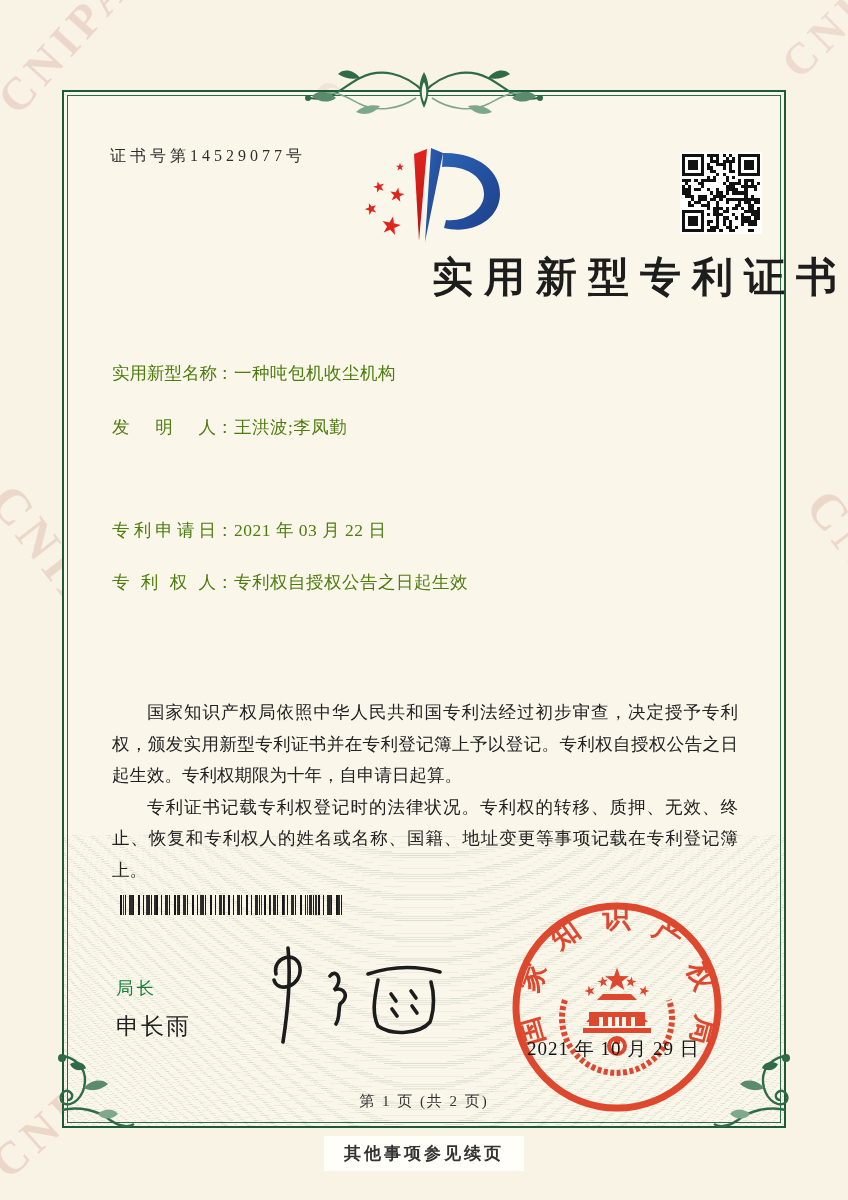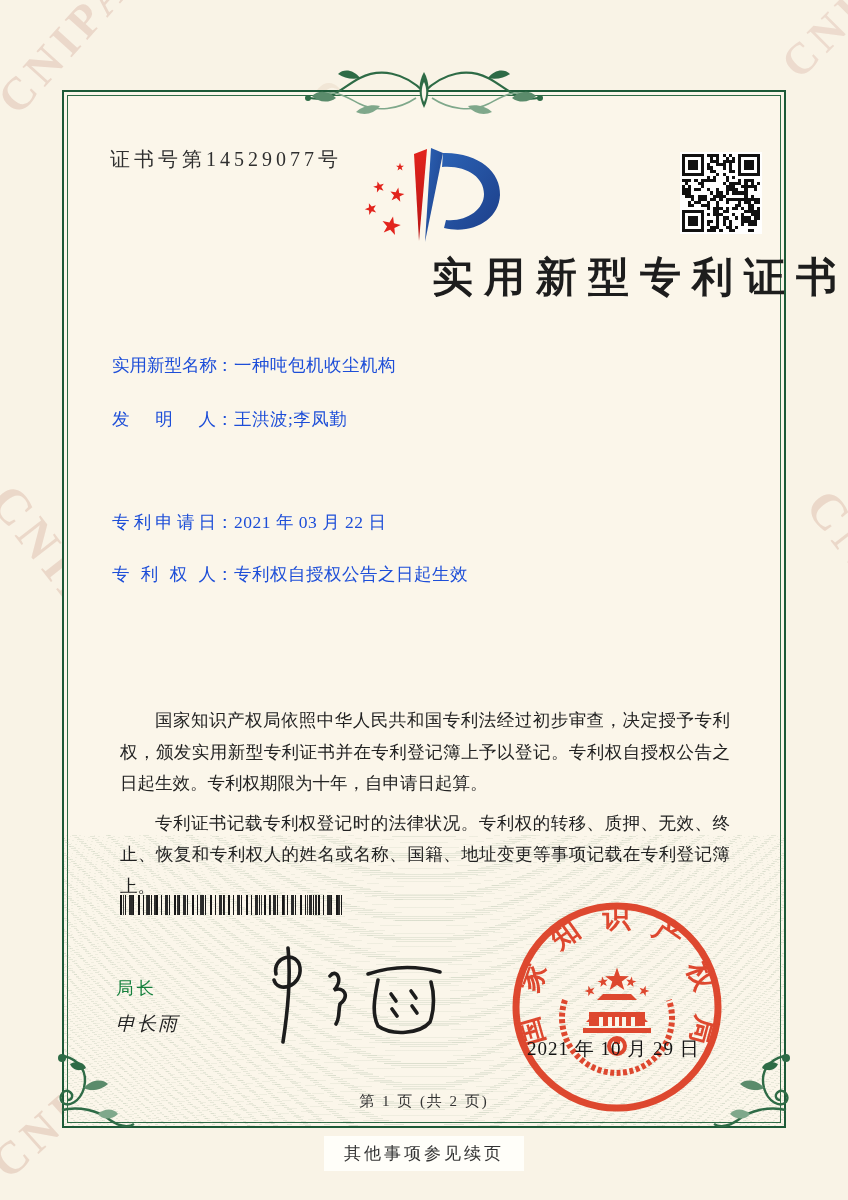--- a/index.html
+++ b/index.html
@@ -20,57 +20,57 @@
   
   .frame{position:absolute;left:62px;top:90px;width:724px;height:1038px;
          border:2.5px solid #1d5a38;background:#fbf6ea;box-sizing:border-box;}
   .frame-inner{position:absolute;left:3px;top:3px;right:3px;bottom:3px;border:1px solid #2e6b46;}
   .waves{position:absolute;left:64px;top:835px;width:720px;height:291px;pointer-events:none;
          background:
           repeating-radial-gradient(ellipse 1100px 330px at 360px 470px, rgba(120,150,118,.16) 0 1px, rgba(0,0,0,0) 1px 7px),
           repeating-radial-gradient(ellipse 900px 260px at 360px -120px, rgba(130,155,125,.10) 0 1px, rgba(0,0,0,0) 1px 9px);}
 
   
-  .cert-no{position:absolute;left:110px;top:146px;font-size:20px;color:#2f2f2f;letter-spacing:4px;}
+  .cert-no{position:absolute;left:110px;top:146px;font-size:16px;color:#2f2f2f;letter-spacing:4px;}
   .title{position:absolute;left:0;top:250px;width:848px;text-align:right;font-size:41px;
          font-weight:bold;color:#1d1d1d;letter-spacing:11px;}
   .logo{position:absolute;left:350px;top:138px;}
   .qr{position:absolute;left:680px;top:152px;width:78px;height:78px;background:#fff;padding:2px;}
 
   
-  .frow{position:absolute;left:112px;font-size:17.5px;color:#1d4ed8;white-space:nowrap;}
+  .frow{position:absolute;left:112px;font-size:17.5px;color:#4d7c0f;white-space:nowrap;margin-top:8px;}
   .flabel{display:inline-block;width:104px;text-align:justify;text-align-last:justify;vertical-align:bottom;}
   .fcolon{display:inline-block;width:18px;}
   .fval{letter-spacing:.5px;}
   .grant2{position:absolute;left:450px;top:0;}
 
   
   .paras{position:absolute;left:112px;top:697px;width:626px;font-size:17.5px;line-height:31.5px;
          color:#222;text-align:justify;}
-  .paras p{margin:8px;text-indent:2em;}
+  .paras p{margin:0;text-indent:2em;}
 
   
   .barcode{position:absolute;left:120px;top:895px;width:222px;height:20px;
     background-image:
       repeating-linear-gradient(90deg,#181818 0 2px,rgba(0,0,0,0) 2px 5px,#181818 5px 6px,rgba(0,0,0,0) 6px 9px,#2a2a2a 9px 12px,rgba(0,0,0,0) 12px 13px,#181818 13px 14px,rgba(0,0,0,0) 14px 18px),
       repeating-linear-gradient(90deg,rgba(0,0,0,0) 0 3px,rgba(25,25,25,.85) 3px 4px,rgba(0,0,0,0) 4px 11px,rgba(25,25,25,.9) 11px 13px,rgba(0,0,0,0) 13px 23px);}
 
   
   .director-label{position:absolute;left:116px;top:976px;font-size:17.5px;color:#15803d;letter-spacing:3px;}
-  .director-name{position:absolute;left:116px;top:1011px;font-size:19px;color:#222;letter-spacing:2px;font-style:italic;}
+  .director-name{position:absolute;left:116px;top:1011px;font-size:23px;color:#222;letter-spacing:2px;}
   .signature{position:absolute;left:238px;top:942px;}
 
   
   .seal{position:absolute;left:508px;top:898px;width:218px;height:218px;}
   .seal-date{position:absolute;left:527px;top:1036px;font-size:19px;color:#141414;letter-spacing:1px;white-space:nowrap;}
 
   
   .page-info{position:absolute;left:0;top:1092px;width:848px;text-align:center;font-size:15px;color:#333;letter-spacing:2px;}
   .note-box{position:absolute;left:50%;top:1136px;transform:translateX(-50%);background:#fffef9;
-            padding:6px 20px;font-size:17px;color:#333;letter-spacing:3px;}
+            padding:6px 20px;font-size:17px;color:#333;letter-spacing:3px;font-weight:bold;}
 
   
   .orn-top{position:absolute;left:284px;top:64px;}
   .orn-bl{position:absolute;left:54px;top:1050px;}
   .orn-br{position:absolute;left:712px;top:1050px;transform:scaleX(-1);}
 </style>
 </head>
 <body>
 
 <div class="page">

